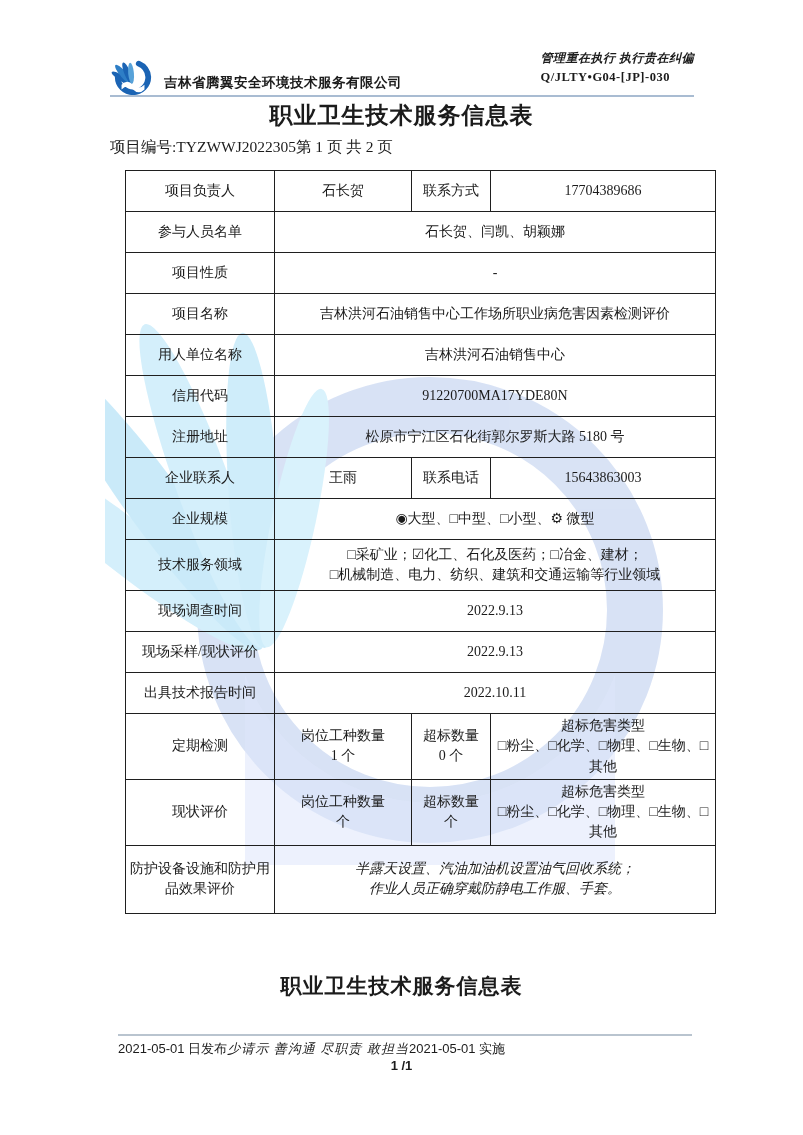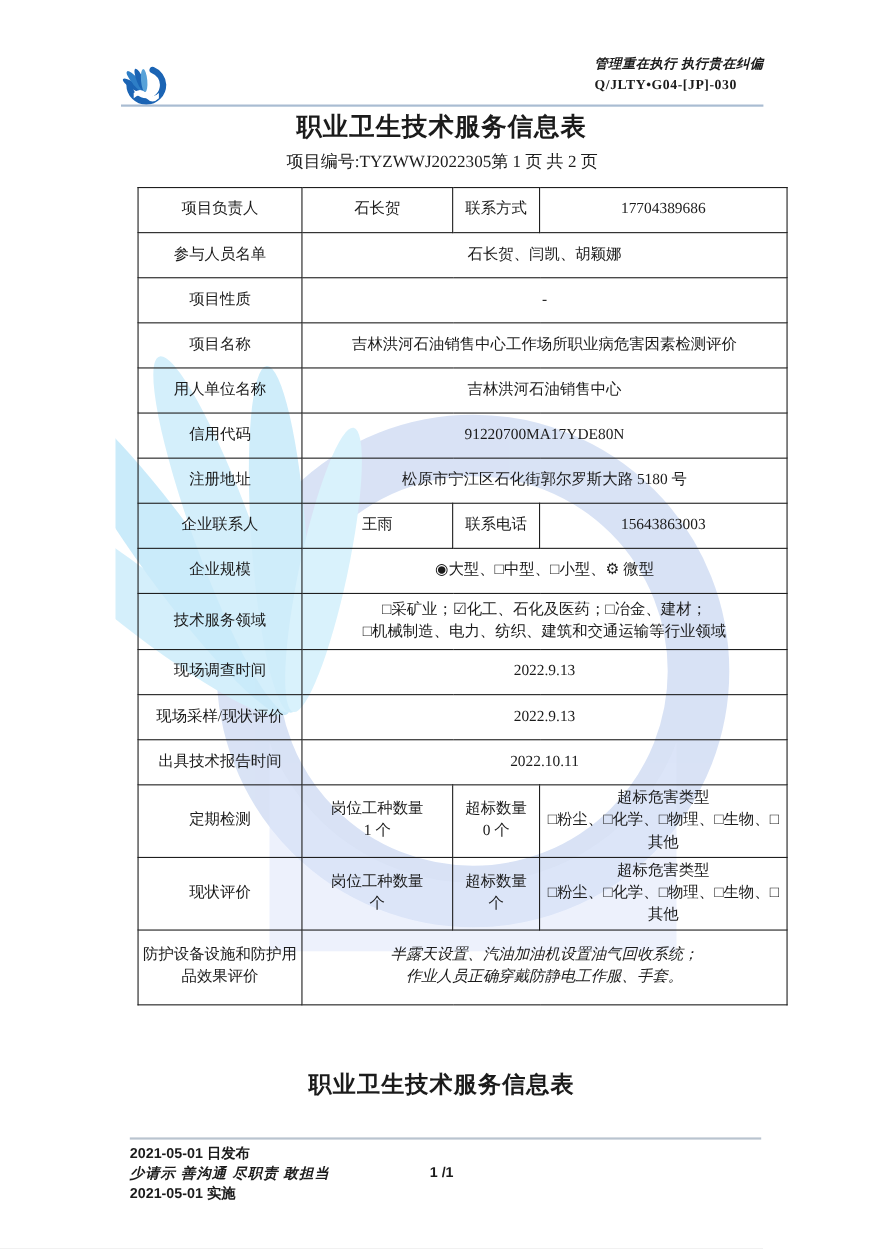--- a/index.html
+++ b/index.html
@@ -30,21 +30,21 @@
     position:absolute;top:95px;left:110px;width:584px;height:2px;
     background:#a9bcd2;
   }
   
   .main-title{
     position:absolute;top:100px;left:0;width:100%;
     text-align:center;font-size:23px;font-weight:bold;letter-spacing:1px;
   }
   .meta-row{
     position:absolute;top:137px;left:110px;width:584px;
-    display:flex;justify-content:center;font-size:15.5px;
+    display:flex;justify-content:flex-start;font-size:15.5px;
   }
   
   .watermark{position:absolute;top:255px;left:105px;width:600px;height:610px;z-index:1;}
   
   table.info{
     position:absolute;top:170px;left:125px;z-index:2;
     border-collapse:collapse;table-layout:fixed;width:590px;
     font-size:14px;
   }
   table.info td{
@@ -67,21 +67,21 @@
     font-family:"Liberation Sans","DejaVu Sans",sans-serif;
   }
   .footer-rule{
     position:absolute;top:1034px;left:118px;width:574px;height:2px;
     background:#b9c4cf;
   }
   .footer{
     position:absolute;top:1040px;left:118px;width:574px;
     display:flex;align-items:baseline;
     font-family:"Liberation Sans","DejaVu Sans",sans-serif;
-    font-weight:bold;font-size:13px;flex-direction:column;
+    font-weight:normal;font-size:13px;
   }
   .footer .mid{font-style:italic;letter-spacing:1px;}
   .page-num{
     position:absolute;top:1058px;left:0;width:100%;text-align:center;
     font-family:"Liberation Sans","DejaVu Sans",sans-serif;
     font-weight:bold;font-size:13px;
   }
 </style>
 </head>
 <body>
@@ -101,20 +101,21 @@
           <g transform="rotate(-22)">
               <ellipse cx="0" cy="-13" rx="3.2" ry="12" fill="#1b64b4"></ellipse>
             </g>
           <g transform="rotate(-5)">
               <ellipse cx="0" cy="-12" rx="3.0" ry="11" fill="#57a2d9"></ellipse>
             </g>
         </g>
         <path d="M 8 22 A 16 16 0 1 0 40 22 A 16 16 0 0 0 30 8" fill="none" stroke="#1b64b4" stroke-width="6" stroke-linecap="round"></path>
         <path d="M 12 30 Q 18 24 24 30 Q 30 36 36 30 L 36 35 Q 30 41 24 35 Q 18 29 12 35 Z" fill="#ffffff"></path>
       </svg>
+      <div class="company">吉林省腾翼安全环境技术服务有限公司</div>
     </div>
     <div class="doc-codes">
       <div class="slogan">管理重在执行 执行贵在纠偏</div>
       <div class="code">Q/JLTY•G04-[JP]-030</div>
     </div>
   </div>
   <div class="header-rule"></div>
 
   <div class="main-title">职业卫生技术服务信息表</div>
   <div class="meta-row">

